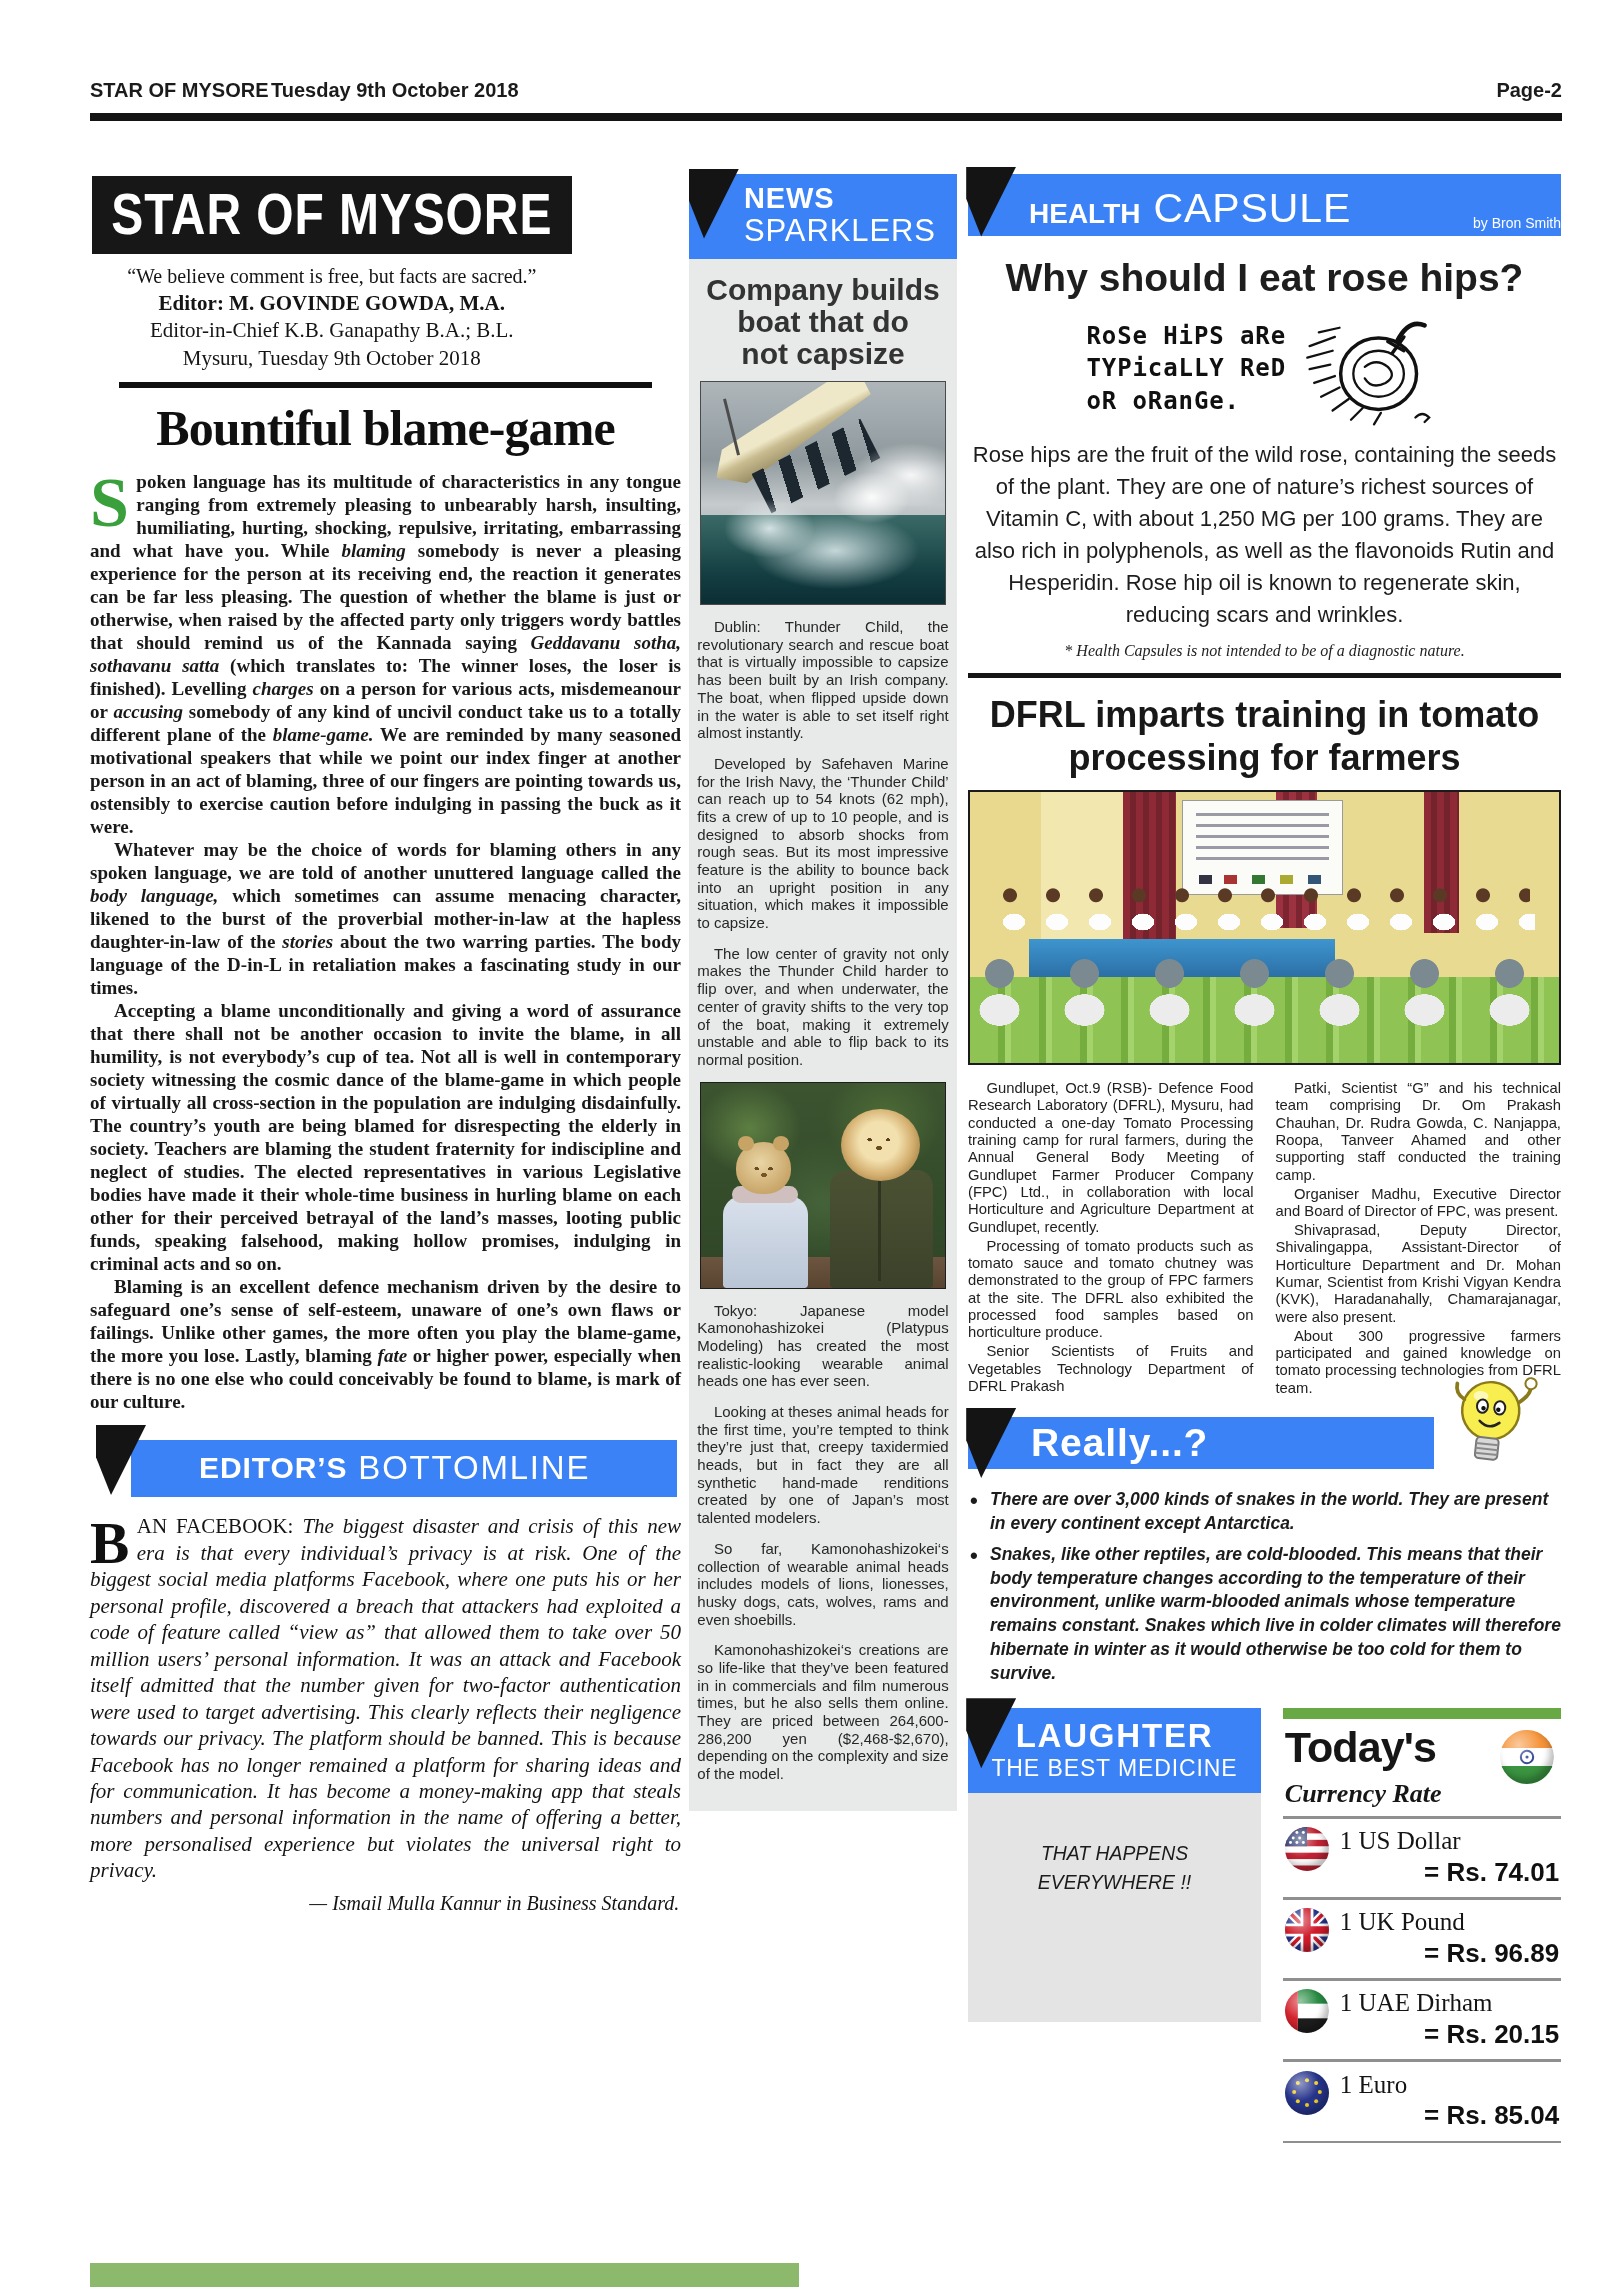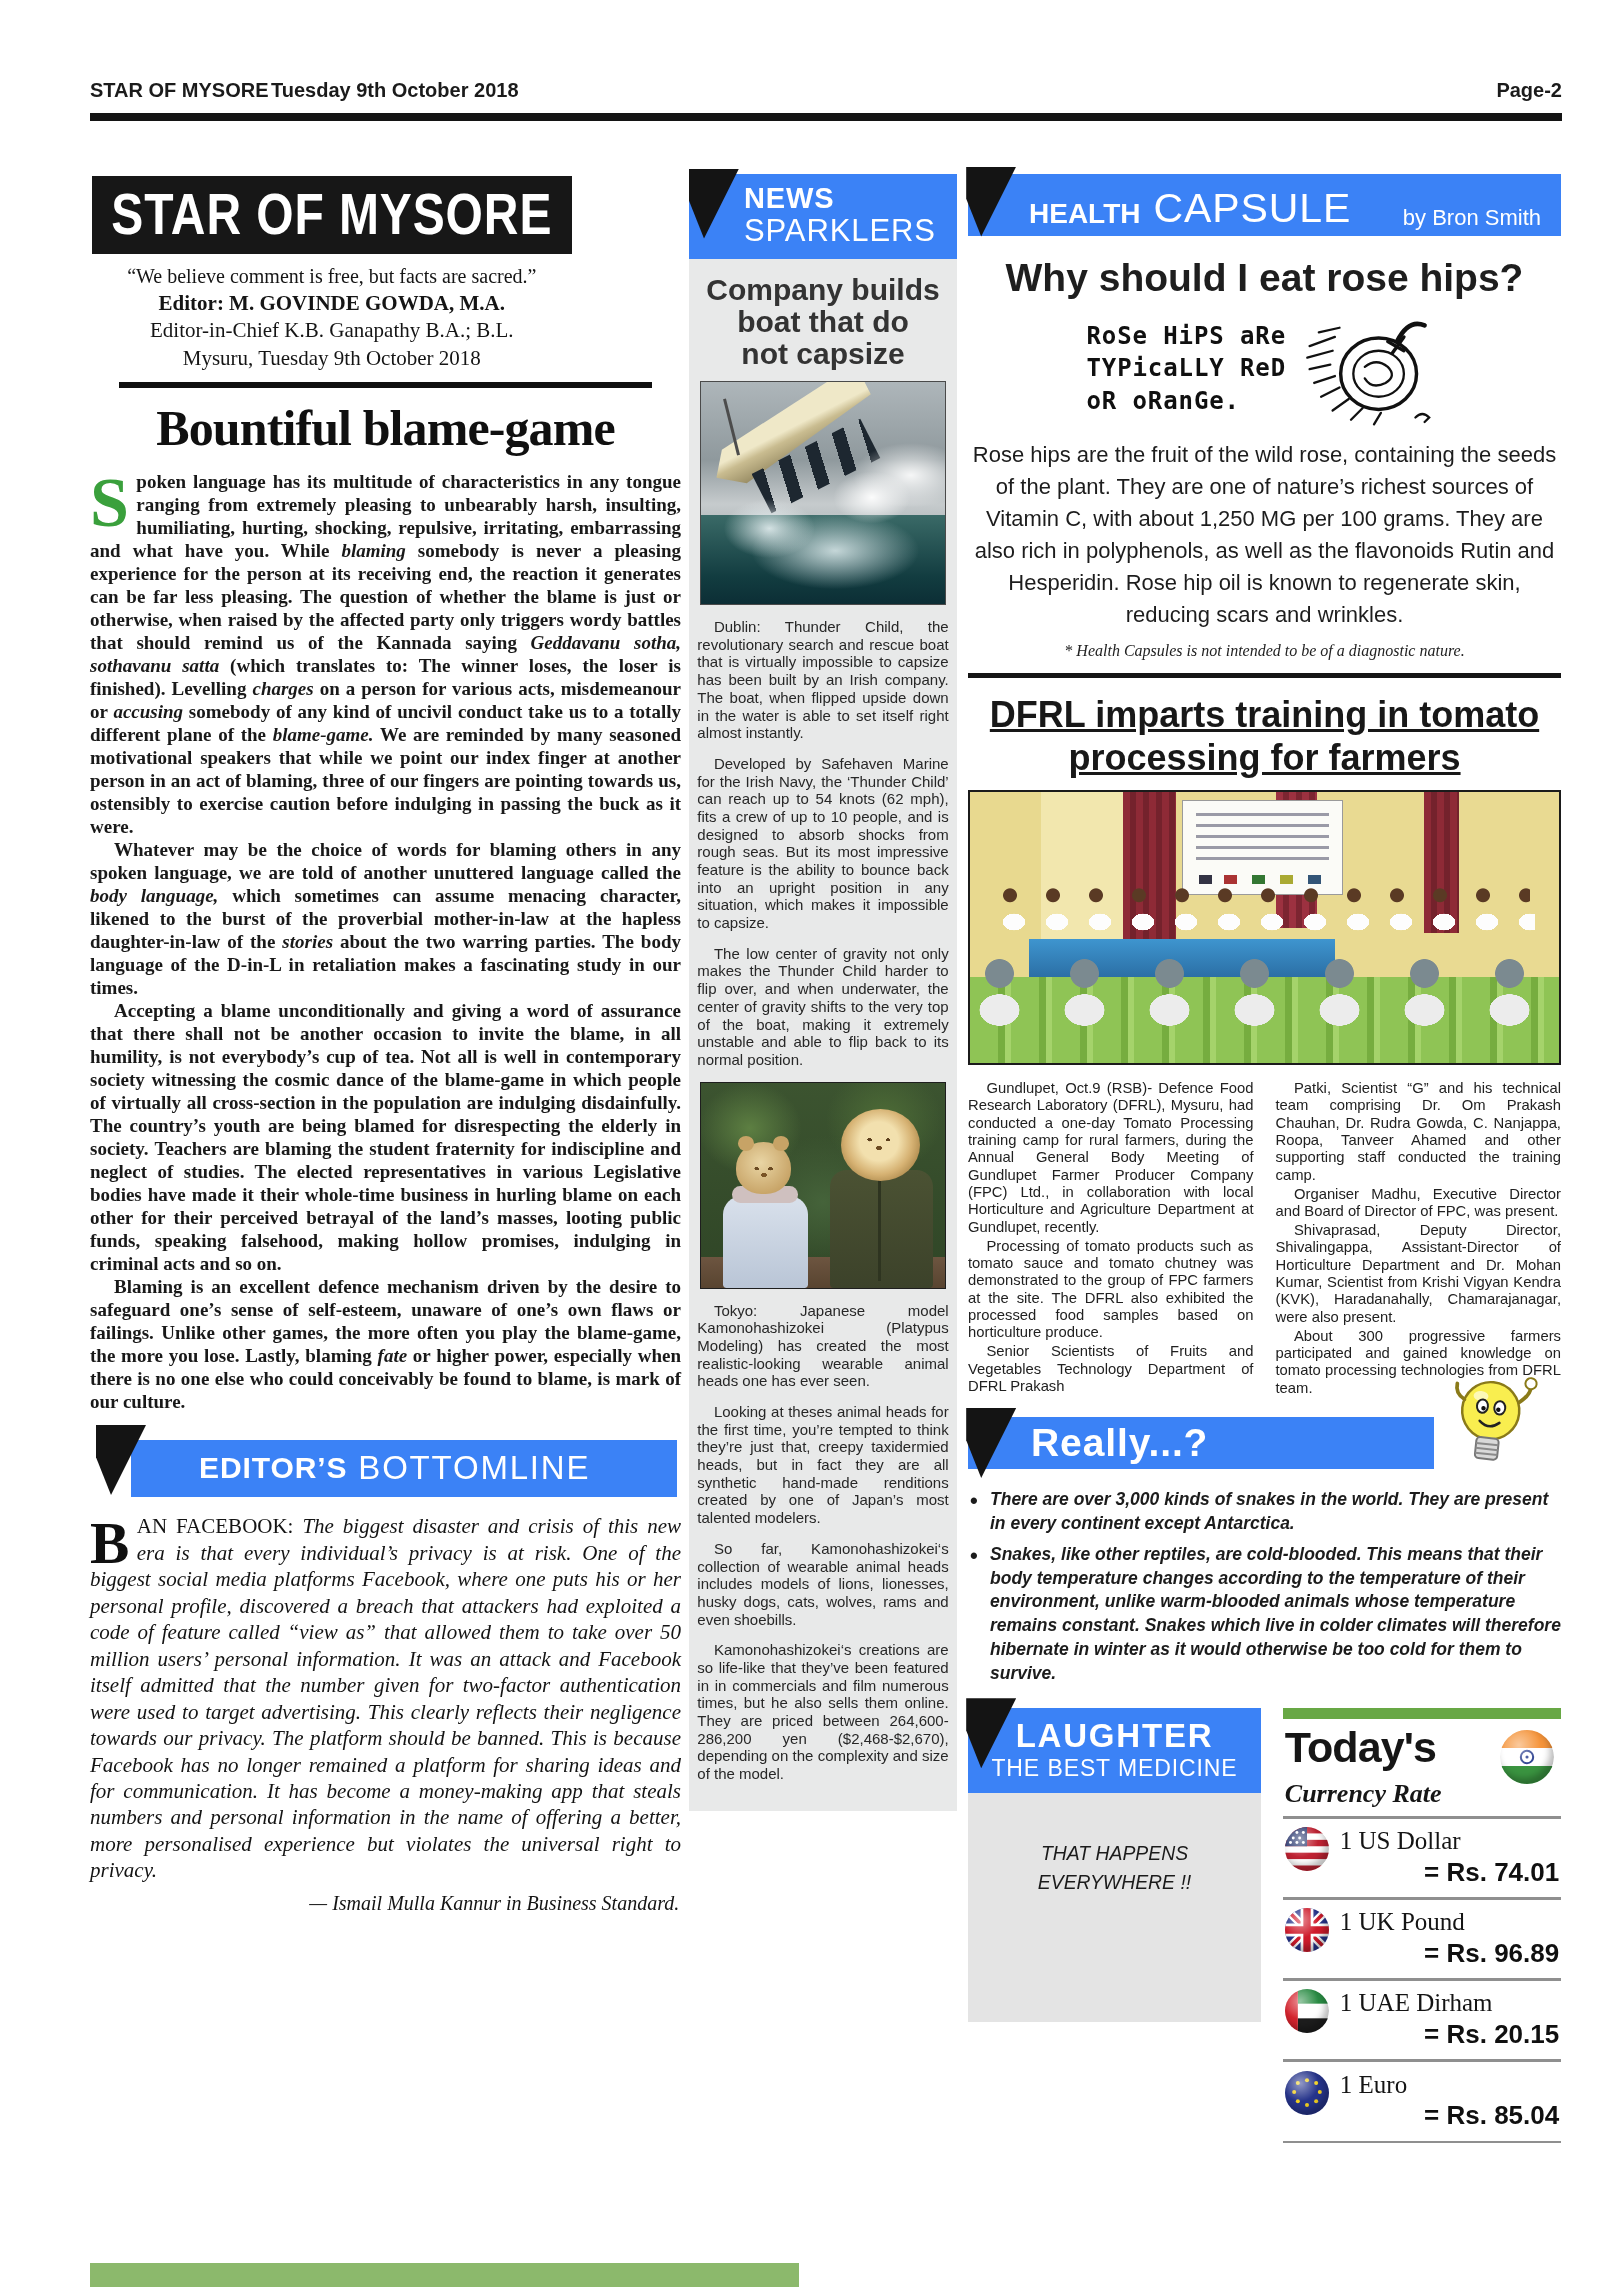--- a/index.html
+++ b/index.html
@@ -110,35 +110,35 @@
   .h2x::after{content:"";position:absolute;left:24px;top:28px;width:28px;height:14.8px;background:
     radial-gradient(3.7px 2.8px at 4.6px 2.8px,#5c3f1d 60%,transparent 61%),
     radial-gradient(3.7px 2.8px at 23px 2.8px,#5c3f1d 60%,transparent 61%),
     radial-gradient(5.5px 3.7px at 14px 11px,#6b4a21 60%,transparent 61%);}
 
   
   .kicker-health{height:62px;padding:11px 0 0 61px;box-sizing:border-box;display:flex;align-items:flex-start;}
   .kicker-health .fold{left:-1.8px;top:-7.4px;}
   .kicker-health .kb{font-size:28px;margin-top:13px;}
   .kicker-health .kl{font-size:41px;margin-left:13px;letter-spacing:0.9px;}
-  .hc-byline{position:absolute;right:20px;bottom:4.6px;font-size:22px;font-weight:normal;}
+  .hc-byline{position:absolute;right:0;bottom:4.6px;font-size:14px;font-weight:normal;}
 
   .rh-head{font-family:"Liberation Sans",sans-serif;font-weight:bold;font-size:39px;text-align:center;
            margin:20px 0 7.4px;color:#1e1e1e;}
   .cartoon{display:flex;align-items:center;justify-content:center;gap:18.5px;margin:5.5px 0 5.5px;}
   .hand{font-family:"DejaVu Sans Mono",monospace;font-weight:bold;font-size:24px;line-height:1.35;
         letter-spacing:0.9px;color:#101010;}
   .rosehip{flex:none;}
   .health-body{font-family:"Liberation Sans",sans-serif;font-size:22px;line-height:1.46;text-align:center;
                margin:9.2px 3.7px 0;color:#1d1d1d;}
   .disclaimer{font-family:"Liberation Serif",serif;font-style:italic;font-size:16px;text-align:center;margin-top:11px;color:#222;}
   .hrule{height:4.6px;background:#151515;margin-top:13px;}
 
   .dfrl-head{font-family:"Liberation Sans",sans-serif;font-weight:bold;font-size:36px;line-height:1.18;
-             text-align:center;margin:16.6px 0 11px;color:#181818;text-decoration:underline;}
+             text-align:center;margin:16.6px 0 11px;color:#181818;}
   .photo.seminar{height:275px;border:2.8px solid #1b1b1b;background:#ead87b;box-sizing:border-box;}
   .wall{position:absolute;inset:0;background:linear-gradient(90deg,#e8d98f 0 12%,#f2e7ae 12% 30%,#e9da92 30% 100%);}
   .curtainL{position:absolute;left:26%;top:0;width:9%;height:56%;background:repeating-linear-gradient(90deg,#8e2a36 0 7.4px,#74222c 7.4px 13px);}
   .curtainM{position:absolute;left:52%;top:0;width:7%;height:50%;background:repeating-linear-gradient(90deg,#9c3140 0 7.4px,#7c2531 7.4px 13px);}
   .curtainR{position:absolute;left:77%;top:0;width:6%;height:52%;background:repeating-linear-gradient(90deg,#8e2a36 0 7.4px,#74222c 7.4px 13px);}
   .banner{position:absolute;left:36%;top:3%;width:27%;height:34%;background:#fbfbf7;border:0.9px solid #9a9a9a;}
   .banner::before{content:"";position:absolute;left:8%;right:8%;top:12%;height:60%;
     background:repeating-linear-gradient(180deg,#9a9aa6 0 2.8px,transparent 2.8px 11px);}
   .banner::after{content:"";position:absolute;left:10%;right:10%;bottom:10%;height:9.2px;
     background:linear-gradient(90deg,#334 0 10%,transparent 10% 20%,#a33 20% 30%,transparent 30% 42%,#373 42% 52%,transparent 52% 64%,#aa3 64% 74%,transparent 74% 86%,#357 86% 96%,transparent 96%);}

